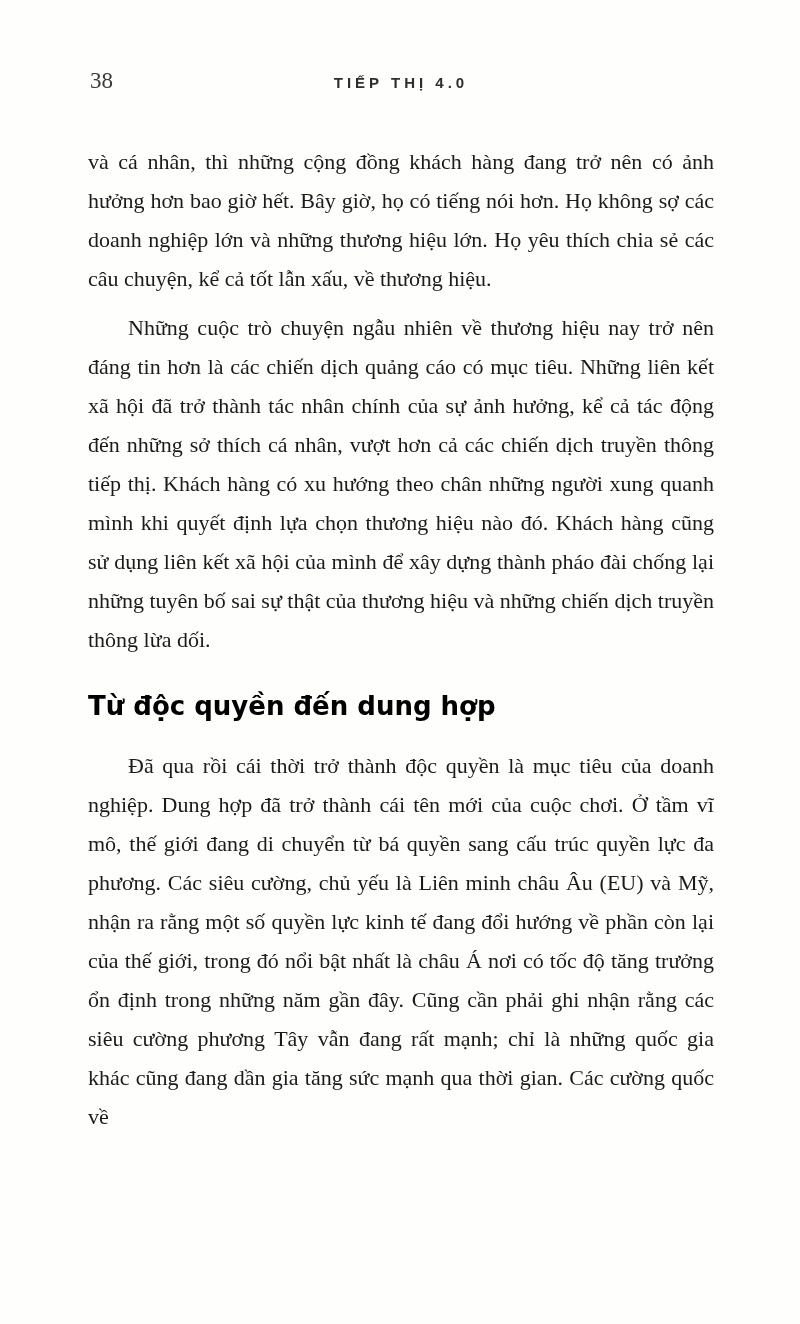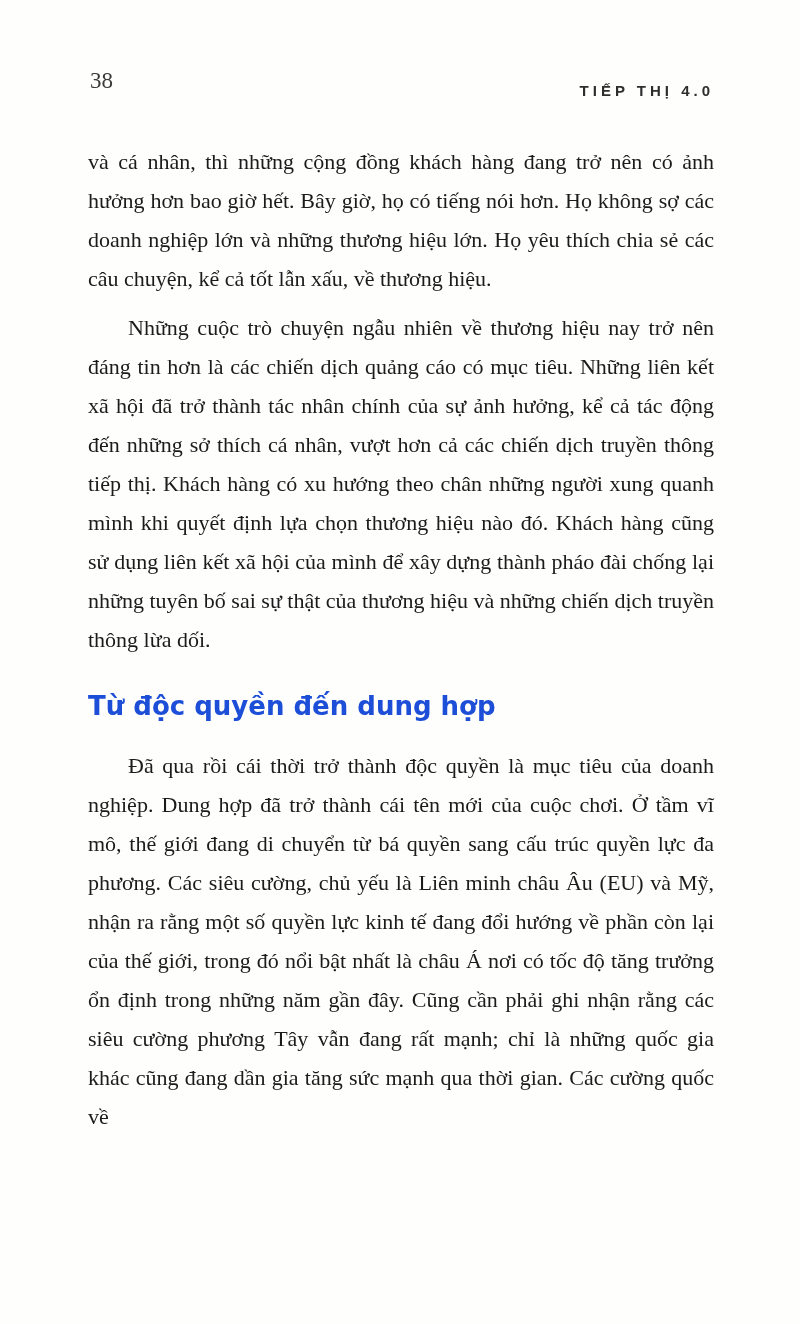--- a/index.html
+++ b/index.html
@@ -33,44 +33,43 @@
       top: 2px;
       font-size: 23px;
       color: #3a3a3a;
       font-family: "Liberation Serif", serif;
     }
     .running-title {
       position: absolute;
       left: 0;
       right: 0;
       top: 8px;
-      text-align: right;
+      text-align: center;
       font-family: "Liberation Sans", sans-serif;
       font-size: 15px;
       font-weight: bold;
       letter-spacing: 4px;
       color: #2e2e2e;
-      margin-top: 8px;
     }
     .body-text {
       font-size: 22px;
       line-height: 39px;
       text-align: justify;
     }
     .body-text p {
       margin: 0 0 10px 0;
     }
     .body-text p.indent {
       text-indent: 40px;
     }
     h2.section-heading {
       font-family: "DejaVu Sans", sans-serif;
       font-size: 26px;
       font-weight: bold;
-      color: #1d4ed8;
+      color: #000000;
       margin: 32px 0 24px 0;
       text-align: left;
       line-height: 1.2;
     }
   </style>
 </head>
 <body>
 
 <div class="page">
 

